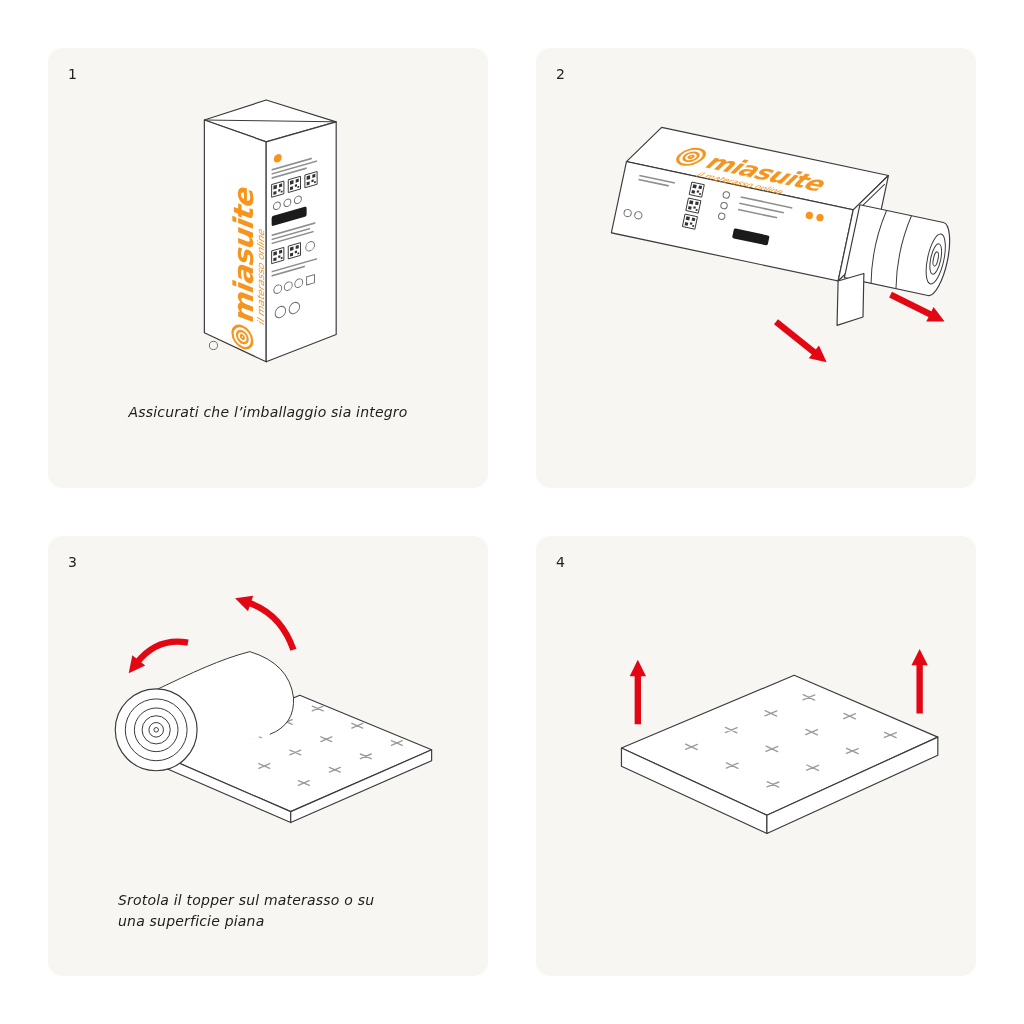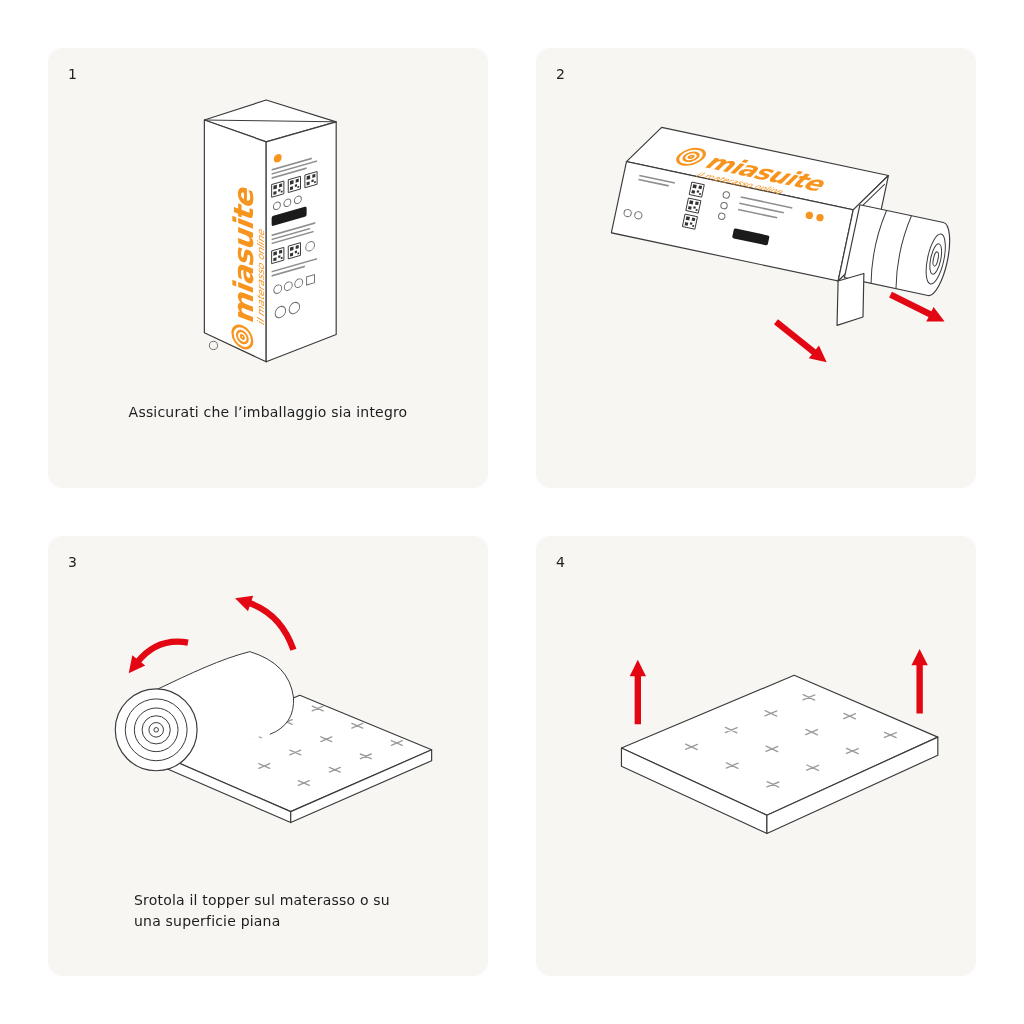--- a/index.html
+++ b/index.html
@@ -27,25 +27,25 @@
   }
   .step-num{
     font-size:14px;line-height:20px;color:#222;
   }
   .art{
     height:292px;display:flex;align-items:center;justify-content:center;
   }
   .art svg{width:424px;height:292px;}
   .caption{
     font-size:14px;line-height:1.5;letter-spacing:.2px;
-    padding-top:12px;color:var(--text,#1d1d1d);
+    padding-top:12px;color:var(--text,#1d1d1d);font-style:italic;
   }
   .cap-center{text-align:center;}
   .cap-left{text-align:left;}
-  .cap-indent{margin-left:66px;max-width:280px;}
+  .cap-indent{margin-left:50px;max-width:280px;}
   
   .ol{fill:#ffffff;stroke:var(--outline,#3b3b3b);stroke-width:1.3;stroke-linejoin:round;}
   .thin{stroke:var(--outline,#3b3b3b);stroke-width:1.1;fill:none;}
   .plus{stroke:#9c9c9c;stroke-width:1.5;fill:none;stroke-linecap:round;}
   .gray-fill{fill:#8f8f8f;}
   .gray-icon{fill:none;stroke:#6f6f6f;stroke-width:1.1;}
   .arrow-line{stroke:var(--arrow_red,#e30613);stroke-width:7;fill:none;}
   .arrow-fill{fill:var(--arrow_red,#e30613);}
   .brand-stroke{stroke:var(--brand_orange,#f7941d);fill:none;}
   .brand-fill{fill:var(--brand_orange,#f7941d);}

